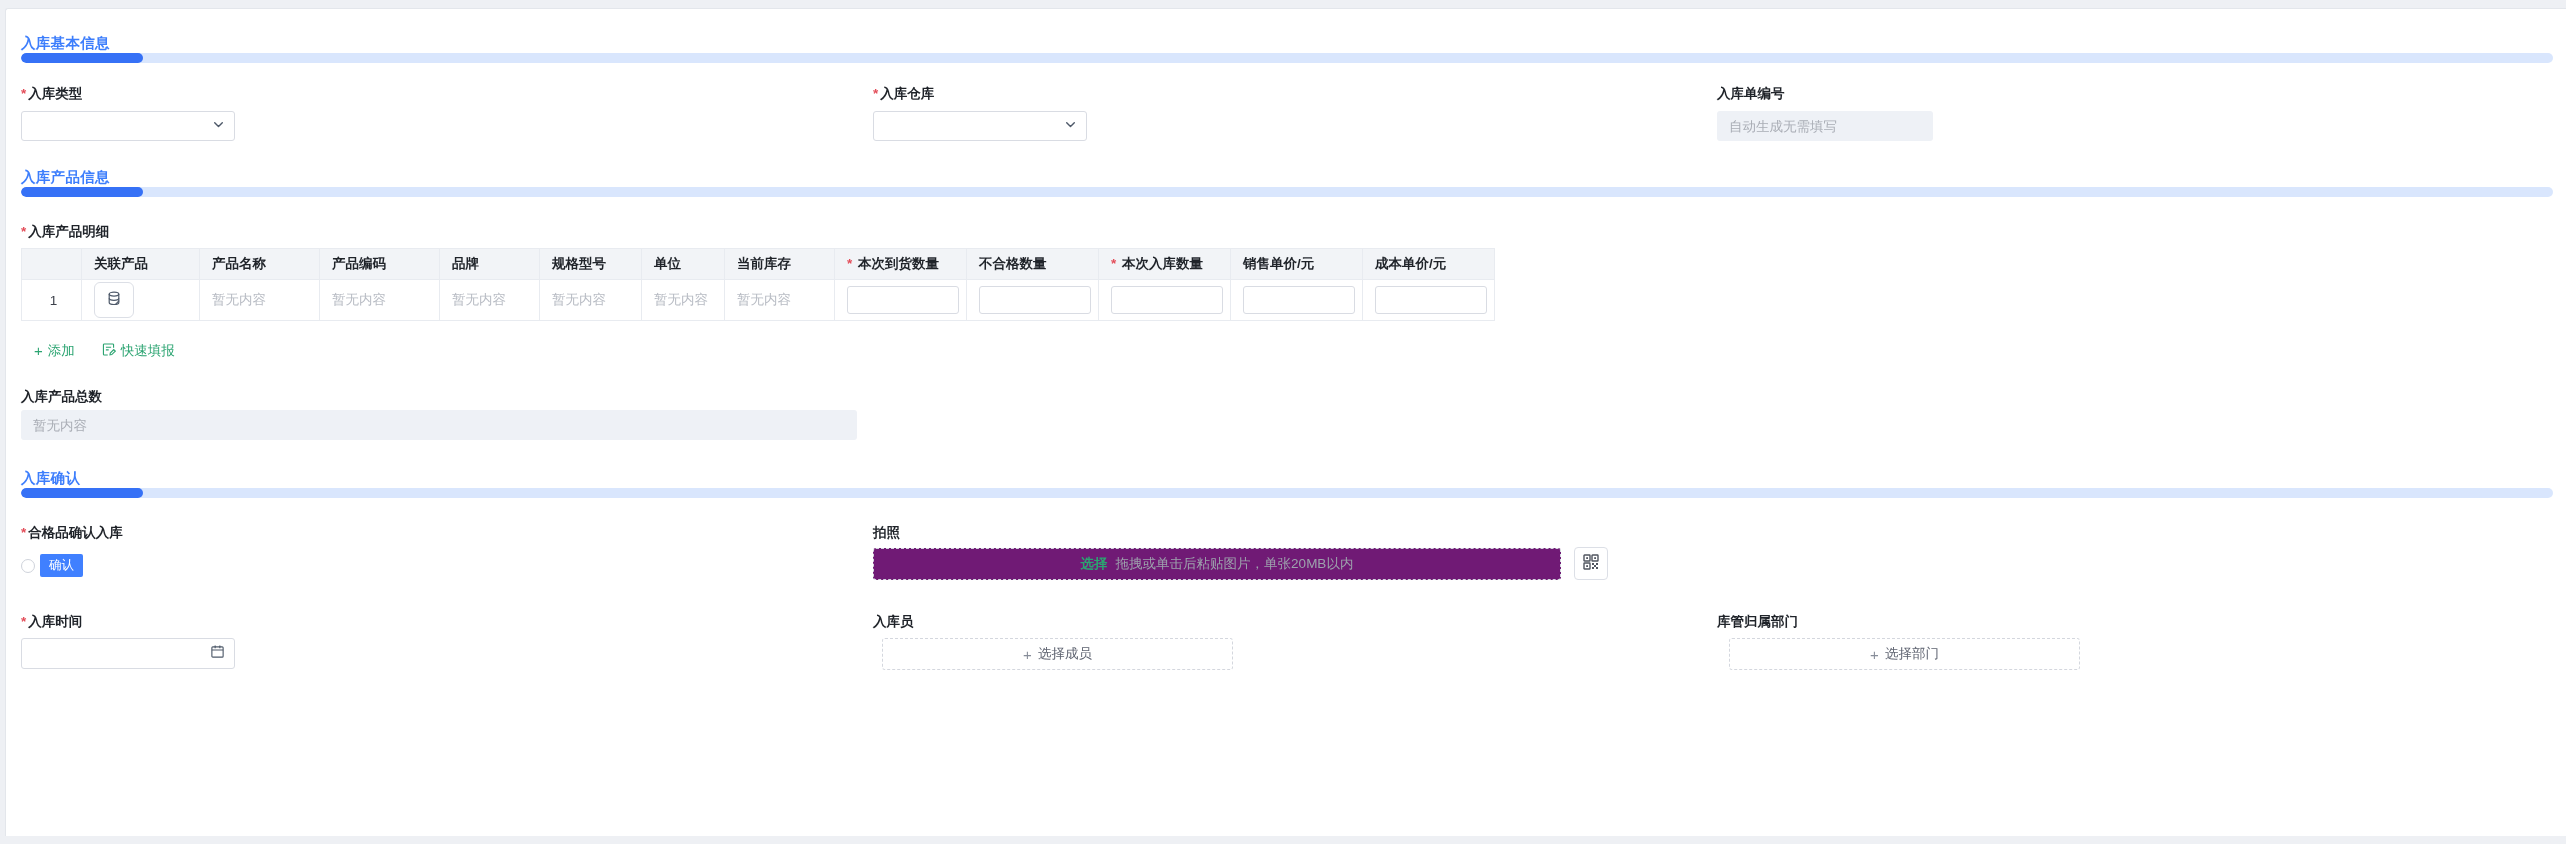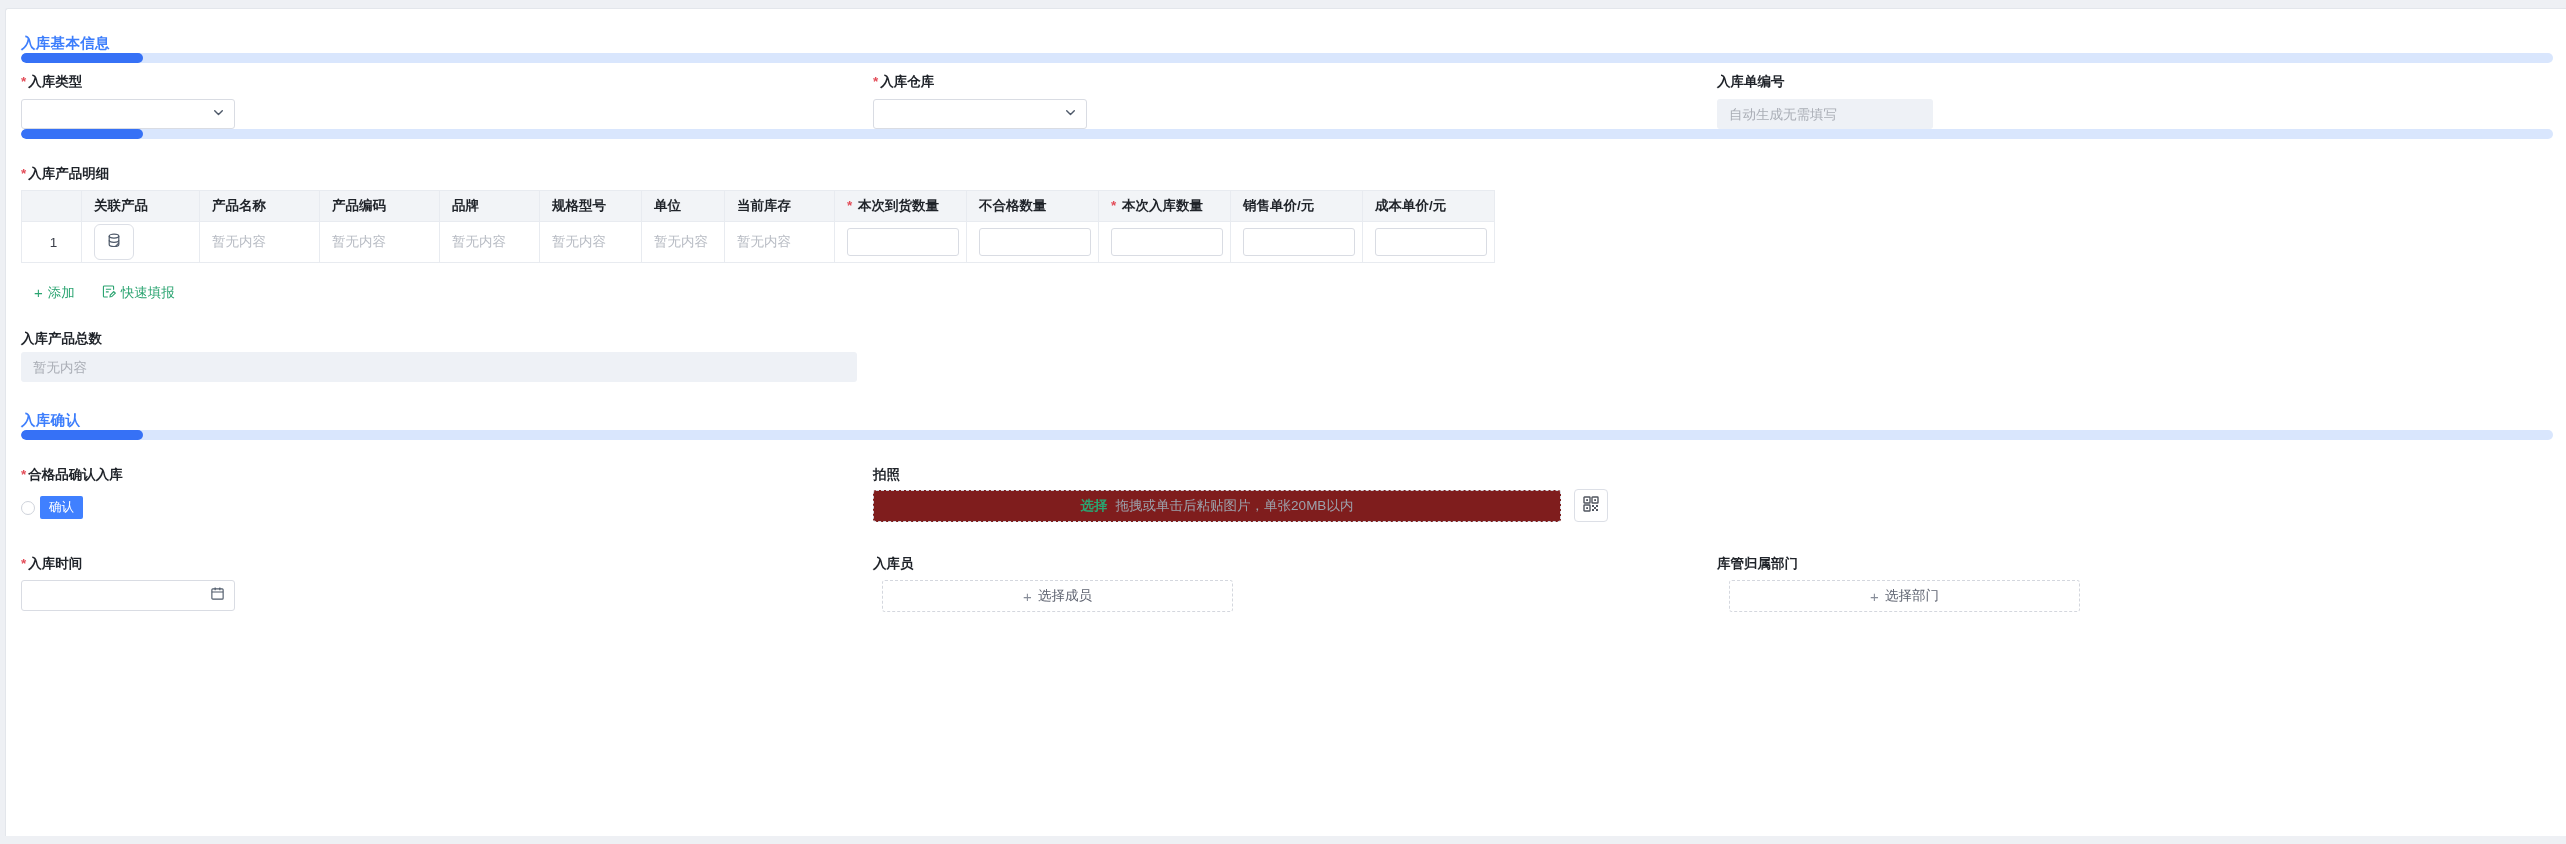--- a/index.html
+++ b/index.html
@@ -79,21 +79,21 @@
     display:inline-block; cursor:pointer;
   }
   .confirm-btn {
     background:#4080ff; color:#fff; border:none; border-radius:2px;
     font-size:12.5px; padding:4px 9px; line-height:15px; cursor:pointer;
     font-family:"Liberation Sans","DejaVu Sans",sans-serif;
   }
   .photo-field { grid-column:2 / 4; }
   .upload-row { margin-top:5px; display:flex; align-items:center; gap:13px; }
   .upload-box {
-    width:688px; height:32px; border:1px dashed #d5d8df; border-radius:3px; background:#7f1d1d;
+    width:688px; height:32px; border:1px dashed #d5d8df; border-radius:3px; background:#701a75;
     display:flex; align-items:center; justify-content:center; gap:8px; cursor:pointer;
   }
   .upload-select { color:#2ba471; font-size:13.5px; font-weight:600; }
   .upload-hint { color:#9da3ad; font-size:13.5px; }
   .qr-btn {
     width:34px; height:33px; border:1px solid #dcdfe6; border-radius:4px; background:#fff;
     display:flex; align-items:center; justify-content:center; cursor:pointer; padding:0;
   }
 
   
@@ -103,21 +103,21 @@
   }
   .dashed-btn {
     margin-top:7px; width:351px; height:32px; border:1px dashed #d4d7de; border-radius:3px; background:#fff;
     display:flex; align-items:center; justify-content:center; gap:6px;
     color:#5e6370; font-size:13.5px; cursor:pointer;
   }
   .dashed-btn .plus { color:#878d99; font-size:15px; }
   .off9 { margin-left:9px; }
   .off12 { margin-left:12px; }
 
-  .mt25 { margin-top:10px; }
+  .mt25 { margin-top:22px; }
   .mt26 { margin-top:26px; }
   .mt28 { margin-top:28px; }
   .mt33 { margin-top:33px; }
 </style>
 </head>
 <body>
 
 <div class="card">
 <div class="content">
 
@@ -145,20 +145,21 @@
               </svg></span>
       </div>
     </div>
     <div>
       <div class="f-label">入库单编号</div>
       <input class="input-disabled" disabled="" placeholder="自动生成无需填写" style="">
     </div>
   </div>
 
   
+  <div class="sec-title mt26">入库产品信息</div>
   <div class="progress">
     <div class="progress-fill"></div>
   </div>
 
   
   <div class="f-label detail-label"><span class="req">*</span><span>入库产品明细</span></div>
 
   <table class="grid-table">
     <colgroup>
       <col style="width:60px">

